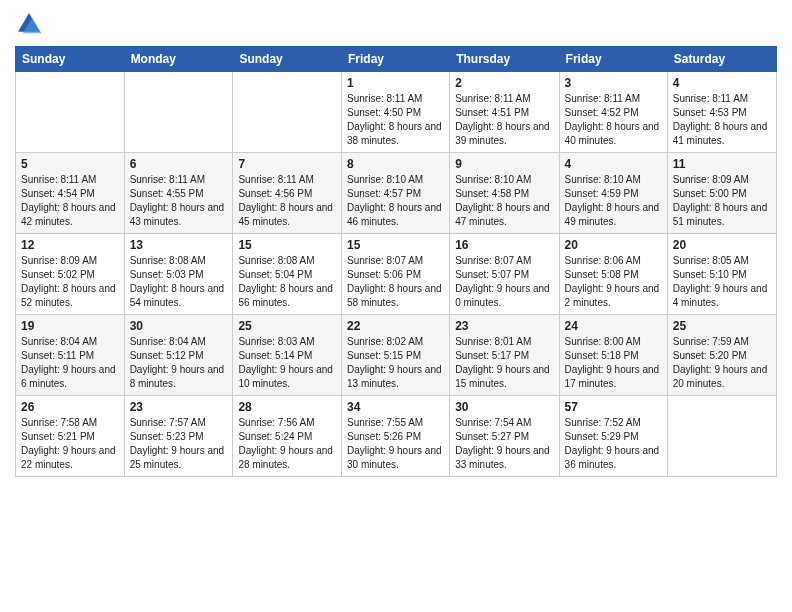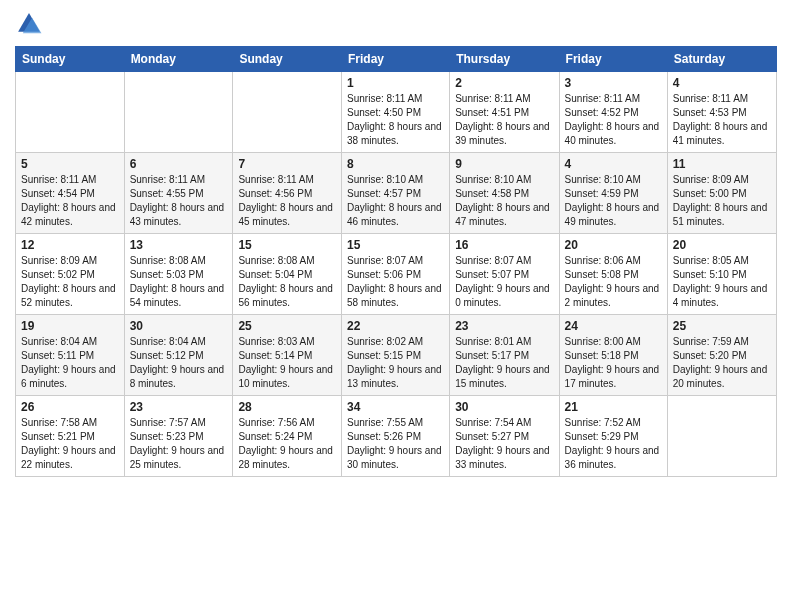--- a/index.html
+++ b/index.html
@@ -257,20 +257,20 @@
           </td>
           <td>
             <span class="day-num">34</span>
             <div class="cell-content">Sunrise: 7:55 AM<br>Sunset: 5:26 PM<br>Daylight: 9 hours and 30 minutes.</div>
           </td>
           <td>
             <span class="day-num">30</span>
             <div class="cell-content">Sunrise: 7:54 AM<br>Sunset: 5:27 PM<br>Daylight: 9 hours and 33 minutes.</div>
           </td>
           <td>
-            <span class="day-num">21</span>
+            <span class="day-num">57</span>
             <div class="cell-content">Sunrise: 7:52 AM<br>Sunset: 5:29 PM<br>Daylight: 9 hours and 36 minutes.</div>
           </td>
           <td class="empty-cell"></td>
         </tr>
       </tbody>
   </table>
 </div>
 
 </body></html>

